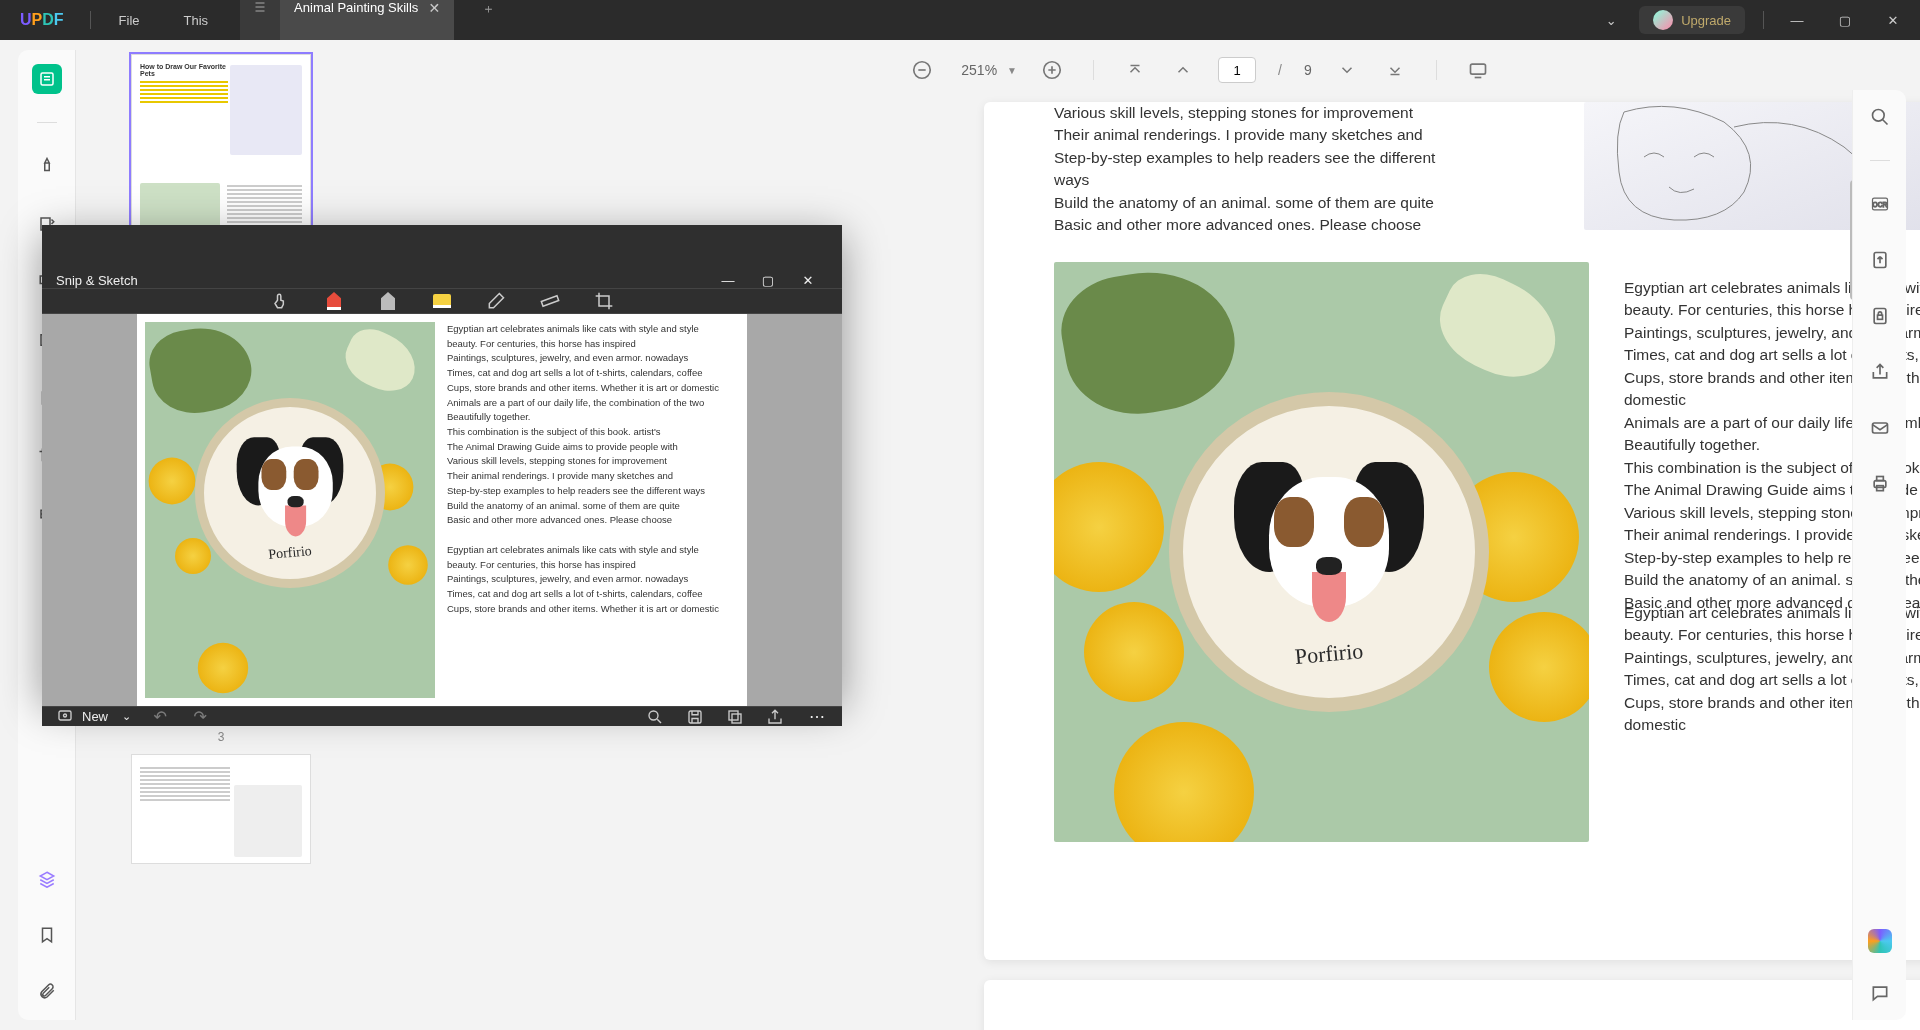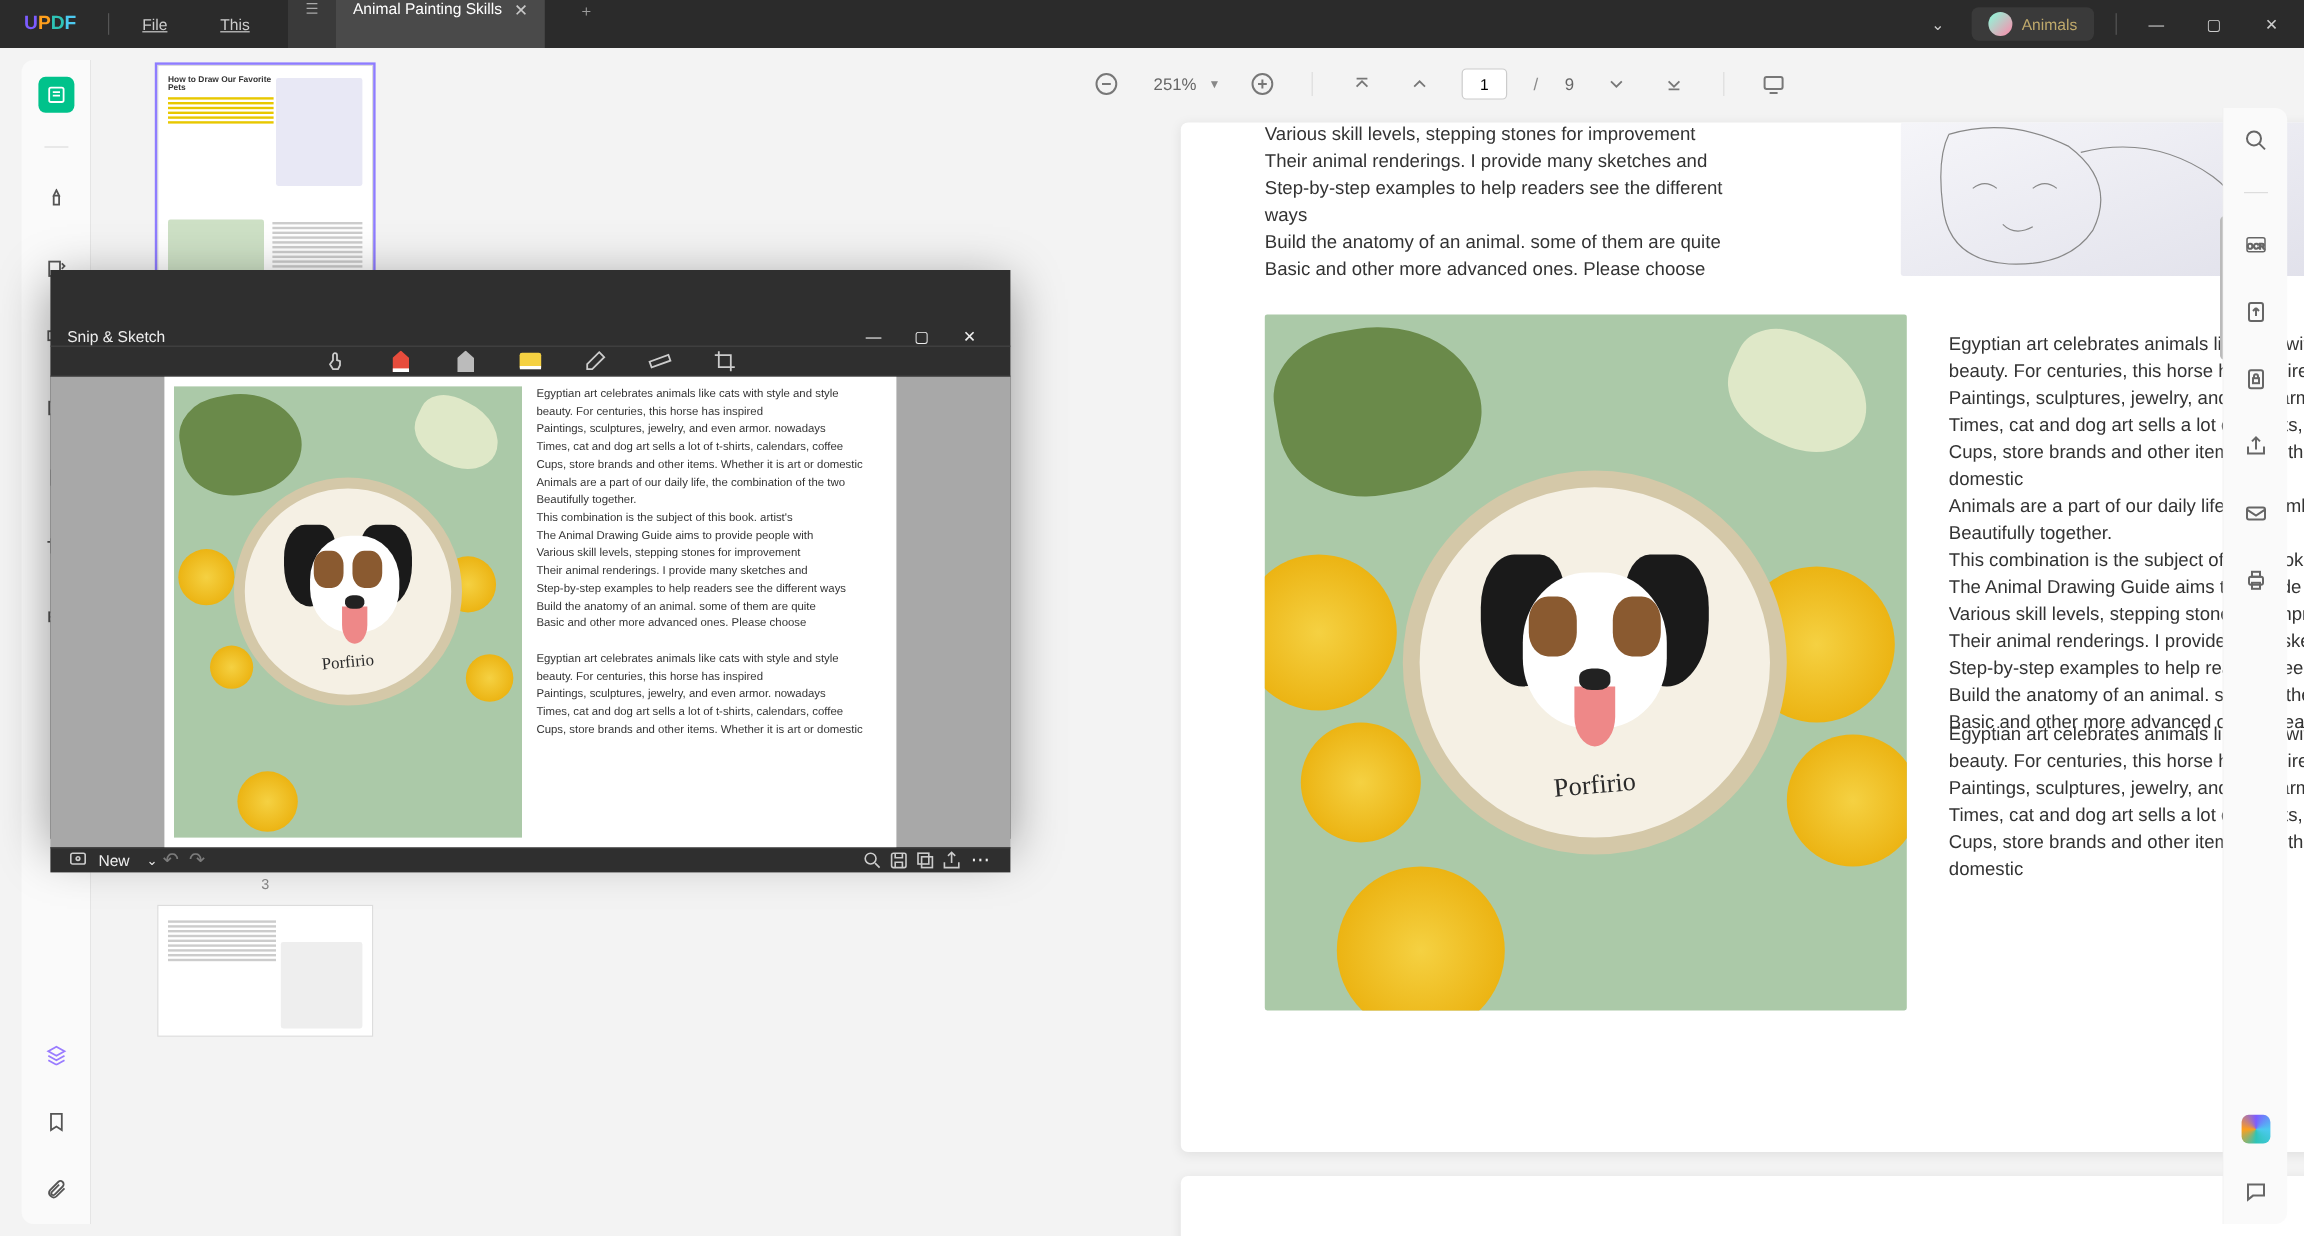--- a/index.html
+++ b/index.html
@@ -5,21 +5,21 @@
 * { margin: 0; padding: 0; box-sizing: border-box; font-family: -apple-system, BlinkMacSystemFont, "Segoe UI", sans-serif; }
 body { width: 1920px; height: 1030px; background: #f3f3f3; overflow: hidden; position: relative; }
 
 
 .titlebar { height: 40px; background: #2b2b2b; display: flex; align-items: center; color: #ccc; font-size: 13px; }
 .logo { padding: 0 20px; font-weight: bold; font-size: 16px; }
 .logo .u { color: #7c5cff; }
 .logo .p { color: #ff9f1c; }
 .logo .d { color: #2ec4b6; }
 .logo .f { color: #4cc9f0; }
-.menu-item { padding: 0 22px; height: 100%; display: flex; align-items: center; cursor: pointer; text-decoration: underline; }
+.menu-item { padding: 0 22px; height: 100%; display: flex; align-items: center; cursor: pointer; }
 .tab-bar { display: flex; height: 100%; margin-left: 10px; }
 .tab { display: flex; align-items: flex-start; padding: 0 14px; gap: 10px; position: relative; }
 .tab.home { width: 40px; justify-content: center; background: #3a3a3a; }
 .tab.active { background: #4a4a4a; color: #fff; }
 .tab .close { font-size: 14px; opacity: .7; cursor: pointer; }
 .tab .add { padding: 0 14px; opacity: .7; }
 .spacer { flex: 1; }
 .title-right { display: flex; align-items: center; gap: 18px; padding-right: 12px; }
 .upgrade { background: #3a3a3a; border-radius: 6px; padding: 4px 14px; display: flex; align-items: center; gap: 8px; color: #bfa96b; }
 .avatar { width: 20px; height: 20px; border-radius: 50%; background: linear-gradient(135deg,#8fd,#f8a); }
@@ -111,21 +111,21 @@
 .snip-tool { width: 24px; height: 24px; display:flex; align-items:center; justify-content:center; cursor:pointer; position:relative; }
 .pen-tip { width: 14px; height: 18px; clip-path: polygon(50% 0, 100% 35%, 100% 100%, 0 100%, 0 35%); }
 .snip-canvas { flex: 1; background: #a8a8a8; display: flex; align-items: center; justify-content: center; }
 .snip-img { width: 610px; height: 392px; background: #fff; position: relative; overflow:hidden; }
 .snip-left-img { position:absolute; left:8px; top:8px; width: 290px; height: 376px; background:#abc9a8; }
 .snip-left-img .hoop { left: 50px; top: 76px; width: 190px; height: 190px; border-width: 9px; }
 .snip-left-img .dogface { transform: scale(.62); }
 .snip-left-img .sig { font-size: 14px; bottom: 18px; }
 .snip-left-img .flower { transform: scale(.6); }
 .snip-text { position:absolute; left: 310px; top: 8px; right: 8px; font-size: 9.5px; line-height: 1.55; color: #333; font-family: Georgia, serif; }
-.snip-bottom { height: 40px; background: #2f2f2f; display: flex; align-items: center; padding: 0 14px; gap: 0; border-top: 1px solid #444; }
+.snip-bottom { height: 40px; background: #2f2f2f; display: flex; align-items: center; padding: 0 14px; gap: 18px; border-top: 1px solid #444; }
 .snip-new { display: flex; align-items: center; gap: 8px; font-size: 13px; }
 .snip-bottom .spacer { flex: 1; }
 .snip-bot-ico { width: 22px; cursor:pointer; text-align:center; }
 
 svg { display: block; }
 </style>
 </head>
 <body>
 
 <div class="titlebar">
@@ -145,21 +145,21 @@
     </div>
     <div class="tab">
         <span class="add">＋</span>
       </div>
   </div>
   <div class="spacer"></div>
   <div class="title-right">
     <div class="chev">⌄</div>
     <div class="upgrade">
       <span class="avatar"></span>
-      <span>Animals</span>
+      <span>Upgrade</span>
     </div>
     <div style="width:1px;height:18px;background:#555"></div>
     <div class="window-btn">—</div>
     <div class="window-btn">▢</div>
     <div class="window-btn">✕</div>
   </div>
 </div>
 
 <div class="main">
 

